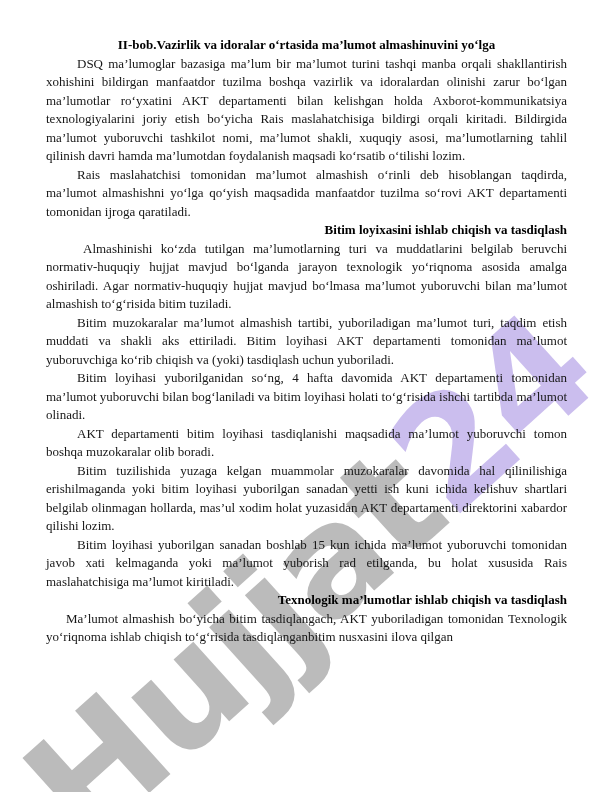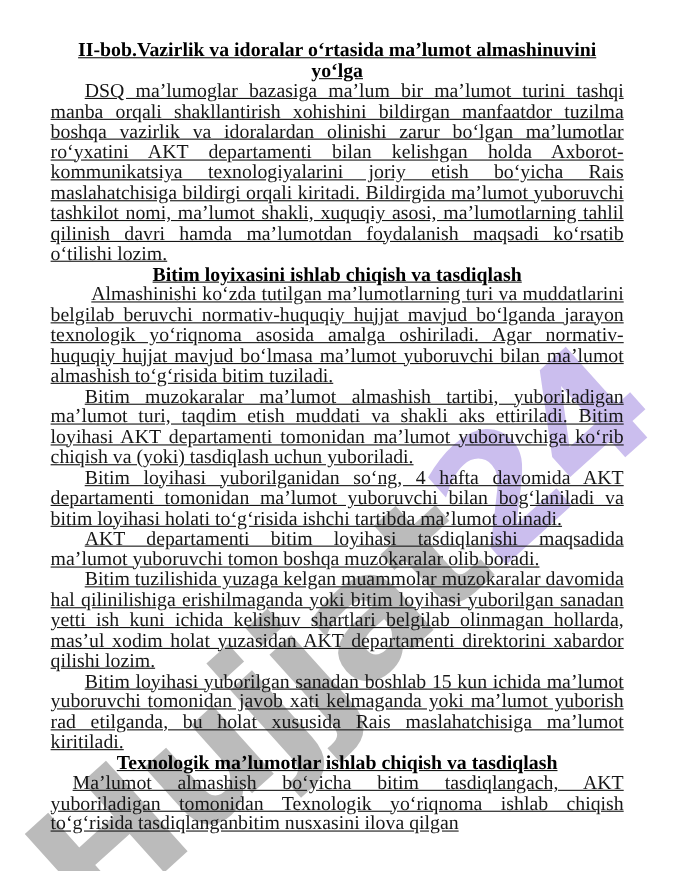--- a/index.html
+++ b/index.html
@@ -34,32 +34,31 @@
   }
   .watermark .wm-gray   { color: rgba(120,120,120,0.50); }
   .watermark .wm-purple { color: rgba(131,99,214,0.42); }
 
   .content {
     position: absolute;
     z-index: 1;
     left: 46px; top: 36px;
     width: 521px;
     color: #161616;
-    font-size: 18px;
+    font-size: 13px;
     line-height: 18.5px;
-    text-decoration: underline;
   }
   .doc-title {
     text-align: center;
     font-weight: bold;
     margin: 0 0 0 0;
     color: #000;
   }
   .section-heading {
-    text-align: center;
+    text-align: right;
     font-weight: bold;
     margin: 0;
     color: #000;
   }
   p.body-para {
     margin: 0;
     text-align: justify;
     text-indent: 31px;
   }
   p.body-para.small-indent { text-indent: 20px; }
@@ -73,20 +72,21 @@
   <div class="watermark">
     <span class="wm-gray" style="color: rgba(120, 120, 120, 0.5);">Hujjat</span><span class="wm-purple" style="color: rgba(131, 99, 214, 0.42);">24</span>
   </div>
 
   <div class="content">
     <div class="doc-title">
       <div>II-bob.Vazirlik va idoralar oʻrtasida maʼlumot almashinuvini yoʻlga</div>
     </div>
 
     <p class="body-para">DSQ maʼlumoglar bazasiga maʼlum bir maʼlumot turini tashqi manba orqali shakllantirish xohishini bildirgan manfaatdor tuzilma boshqa vazirlik va idoralardan olinishi zarur boʻlgan maʼlumotlar roʻyxatini AKT departamenti bilan kelishgan holda Axborot-kommunikatsiya texnologiyalarini joriy etish boʻyicha Rais maslahatchisiga bildirgi orqali kiritadi. Bildirgida maʼlumot yuboruvchi tashkilot nomi, maʼlumot shakli, xuquqiy asosi, maʼlumotlarning tahlil qilinish davri hamda maʼlumotdan foydalanish maqsadi koʻrsatib oʻtilishi lozim.</p>
+    <p class="body-para">Rais maslahatchisi tomonidan maʼlumot almashish oʻrinli deb hisoblangan taqdirda, maʼlumot almashishni yoʻlga qoʻyish maqsadida manfaatdor tuzilma soʻrovi AKT departamenti tomonidan ijroga qaratiladi.</p>
     <div class="section-heading">Bitim loyixasini ishlab chiqish va tasdiqlash</div>
     <p class="body-para big-indent">Almashinishi koʻzda tutilgan maʼlumotlarning turi va muddatlarini belgilab beruvchi normativ-huquqiy hujjat mavjud boʻlganda jarayon texnologik yoʻriqnoma asosida amalga oshiriladi. Agar normativ-huquqiy hujjat mavjud boʻlmasa maʼlumot yuboruvchi bilan maʼlumot almashish toʻgʻrisida bitim tuziladi.</p>
     <p class="body-para">Bitim muzokaralar maʼlumot almashish tartibi, yuboriladigan maʼlumot turi, taqdim etish muddati va shakli aks ettiriladi. Bitim loyihasi AKT departamenti tomonidan maʼlumot yuboruvchiga koʻrib chiqish va (yoki) tasdiqlash uchun yuboriladi.</p>
     <p class="body-para">Bitim loyihasi yuborilganidan soʻng, 4 hafta davomida AKT departamenti tomonidan maʼlumot yuboruvchi bilan bogʻlaniladi va bitim loyihasi holati toʻgʻrisida ishchi tartibda maʼlumot olinadi.</p>
     <p class="body-para">AKT departamenti bitim loyihasi tasdiqlanishi maqsadida maʼlumot yuboruvchi tomon boshqa muzokaralar olib boradi.</p>
     <p class="body-para">Bitim tuzilishida yuzaga kelgan muammolar muzokaralar davomida hal qilinilishiga erishilmaganda yoki bitim loyihasi yuborilgan sanadan yetti ish kuni ichida kelishuv shartlari belgilab olinmagan hollarda, masʼul xodim holat yuzasidan AKT departamenti direktorini xabardor qilishi lozim.</p>
     <p class="body-para">Bitim loyihasi yuborilgan sanadan boshlab 15 kun ichida maʼlumot yuboruvchi tomonidan javob xati kelmaganda yoki maʼlumot yuborish rad etilganda, bu holat xususida Rais maslahatchisiga maʼlumot kiritiladi.</p>
     <div class="section-heading">Texnologik maʼlumotlar ishlab chiqish va tasdiqlash</div>
     <p class="body-para small-indent">Maʼlumot almashish boʻyicha bitim tasdiqlangach, AKT yuboriladigan tomonidan Texnologik yoʻriqnoma ishlab chiqish toʻgʻrisida tasdiqlanganbitim nusxasini ilova qilgan</p>
   </div>

